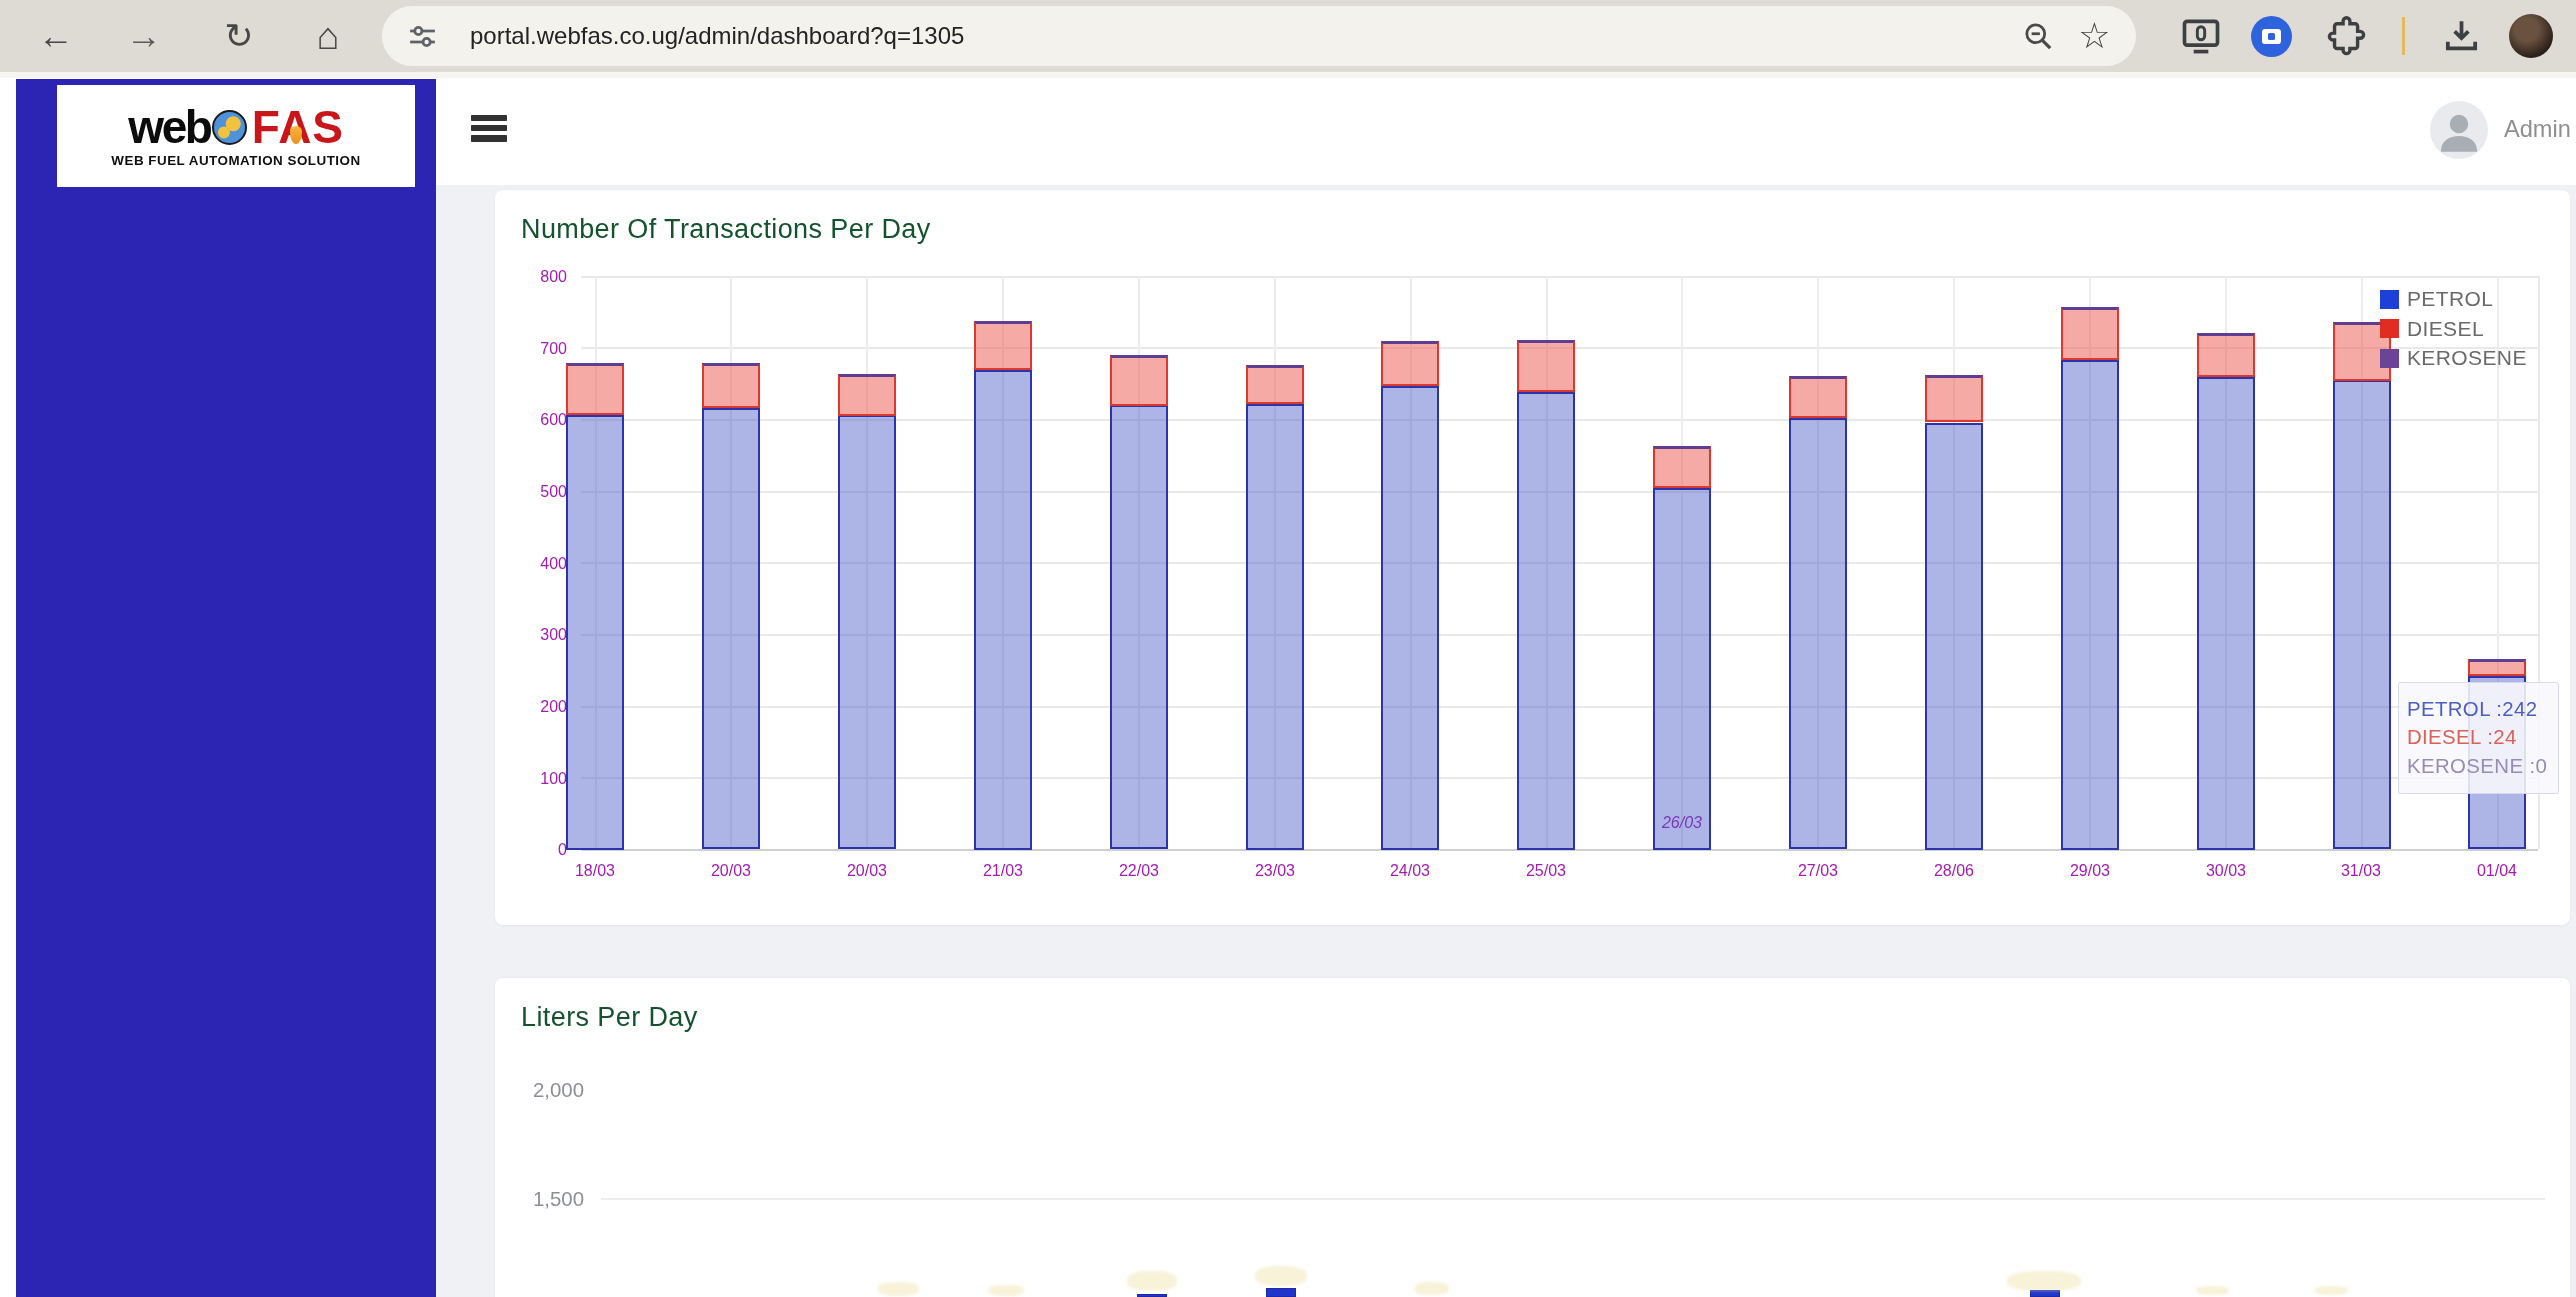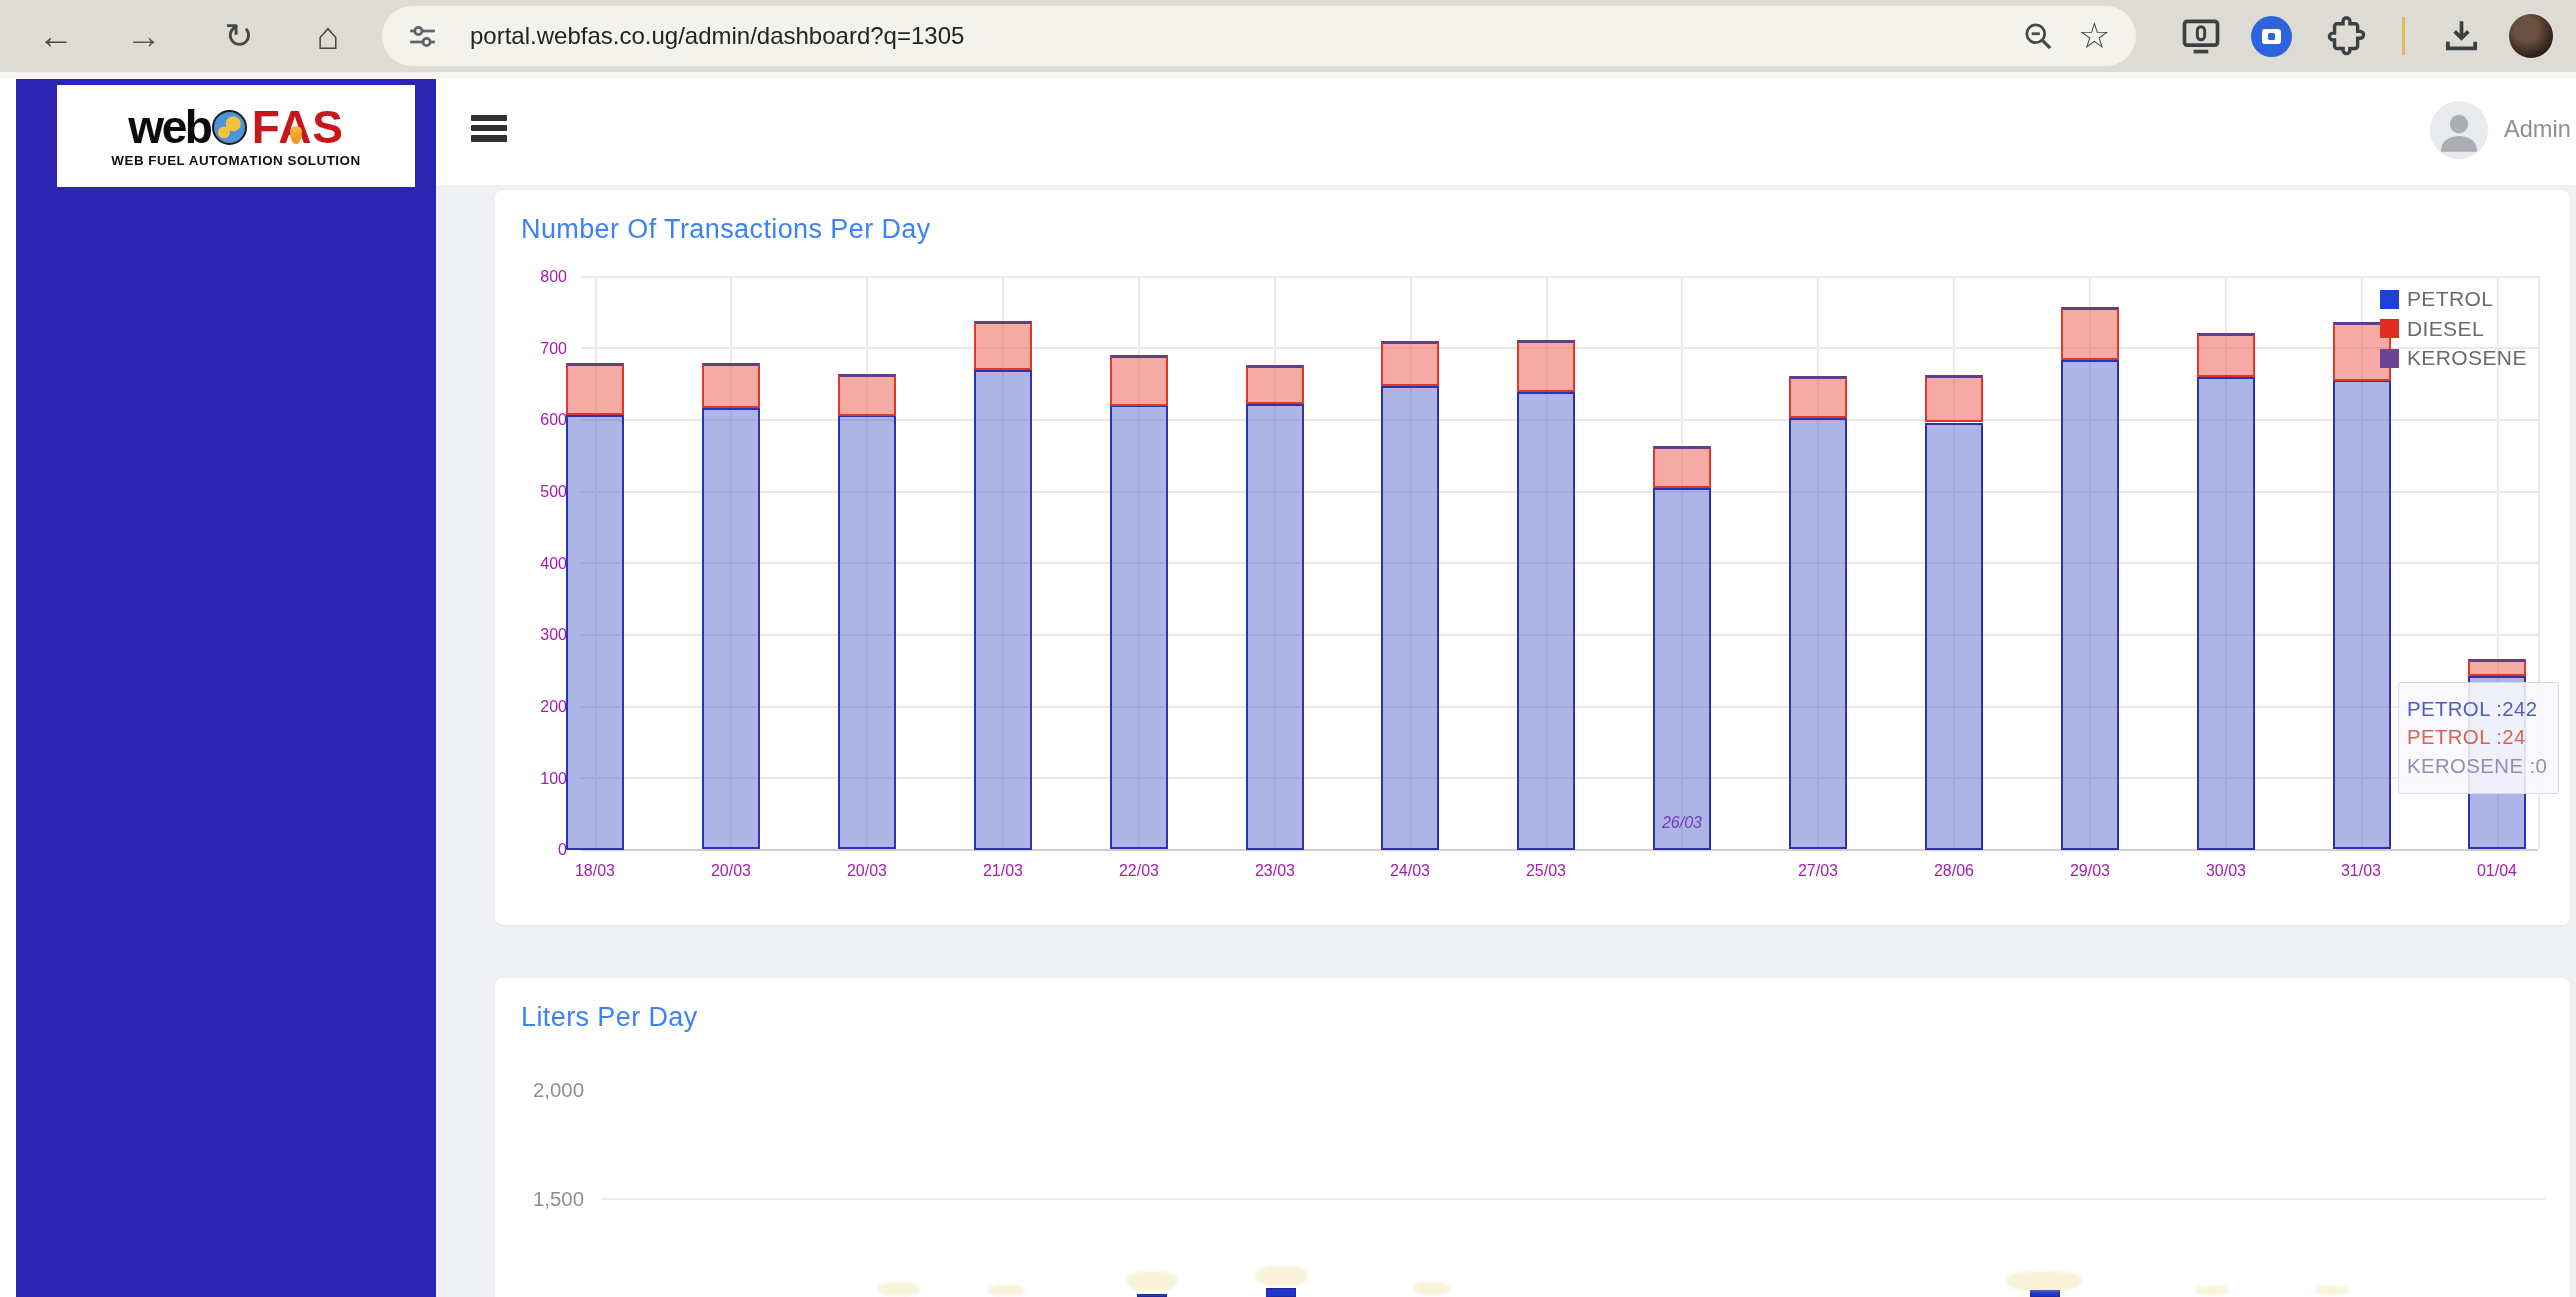--- a/index.html
+++ b/index.html
@@ -45,21 +45,21 @@
   .hamburger{position:absolute;left:471px;top:115px;width:36px;height:33px;cursor:pointer;}
   .hamburger div{width:36px;height:6.3px;background:#323232;border-radius:0.8px;margin-bottom:3.9px;}
   .user-avatar{position:absolute;left:2430px;top:101px;width:58px;height:58px;border-radius:50%;
                background:#e9eaee;overflow:hidden;}
   .admin-label{position:absolute;left:2504px;top:116px;font-size:23.6px;color:#8f8f8f;}
 
   .content-bg{position:absolute;left:436px;top:185px;width:2140px;height:1112px;background:#f0f1f5;}
   .card{position:absolute;background:#ffffff;border-radius:7.9px;box-shadow:0 0.8px 2.4px rgba(0,0,0,0.06);}
   #card1{left:495px;top:190px;width:2075px;height:735px;}
   #card2{left:495px;top:978px;width:2075px;height:393px;}
-  .card-title{position:absolute;font-size:27px;color:#3b82f6;letter-spacing:0.4px;}
+  .card-title{position:absolute;font-size:27px;color:#14532d;letter-spacing:0.4px;}
   #title1{left:521px;top:214px;}
   #title2{left:521px;top:1002px;}
 
   
   .grid-h,.grid-v{position:absolute;background:#e9e9e9;}
   .ytick,.xtick{position:absolute;font-size:16px;color:#a21caf;}
   .ytick{text-align:right;}
   .xtick{text-align:center;}
   .bar-seg{position:absolute;box-sizing:border-box;}
   .legend{position:absolute;left:2380px;top:287px;}
@@ -243,21 +243,21 @@
           <div class="legend-sq" style="background: rgb(224, 45, 34);"></div>
           <div class="legend-label">DIESEL</div>
         </div>
         <div class="legend-row">
           <div class="legend-sq" style="background: rgb(107, 68, 152);"></div>
           <div class="legend-label">KEROSENE</div>
         </div>
       </div>
       <div class="tooltip">
         <div style="color: rgb(76, 95, 192);">PETROL :242</div>
-        <div style="color: rgb(217, 97, 87);">PETROL :24</div>
+        <div style="color: rgb(217, 97, 87);">DIESEL :24</div>
         <div style="color: rgb(151, 140, 181);">KEROSENE :0</div>
       </div>
     </div>
   <div class="abs" id="chart2-layer" style="left:0;top:0;width:2576px;height:1297px;">
       <div class="ytick" style="left: 491px; top: 1078px; width: 93px; height: 25px; line-height: 25px; font-size: 20.4px; color: rgb(141, 143, 150);">2,000</div>
       <div class="ytick" style="left: 491px; top: 1187px; width: 93px; height: 25px; line-height: 25px; font-size: 20.4px; color: rgb(141, 143, 150);">1,500</div>
       <div class="grid-h" style="left: 601px; top: 1198px; width: 1944px; height: 1.6px; background: rgb(237, 237, 237);"></div>
       <div class="frag-bar" style="left: 1137px; top: 1294px; width: 30px; height: 3.1px;"></div>
       <div class="frag-bar" style="left: 1266px; top: 1288px; width: 30px; height: 9.4px;"></div>
       <div class="frag-bar" style="left: 2030px; top: 1290px; width: 30px; height: 7px;"></div>

